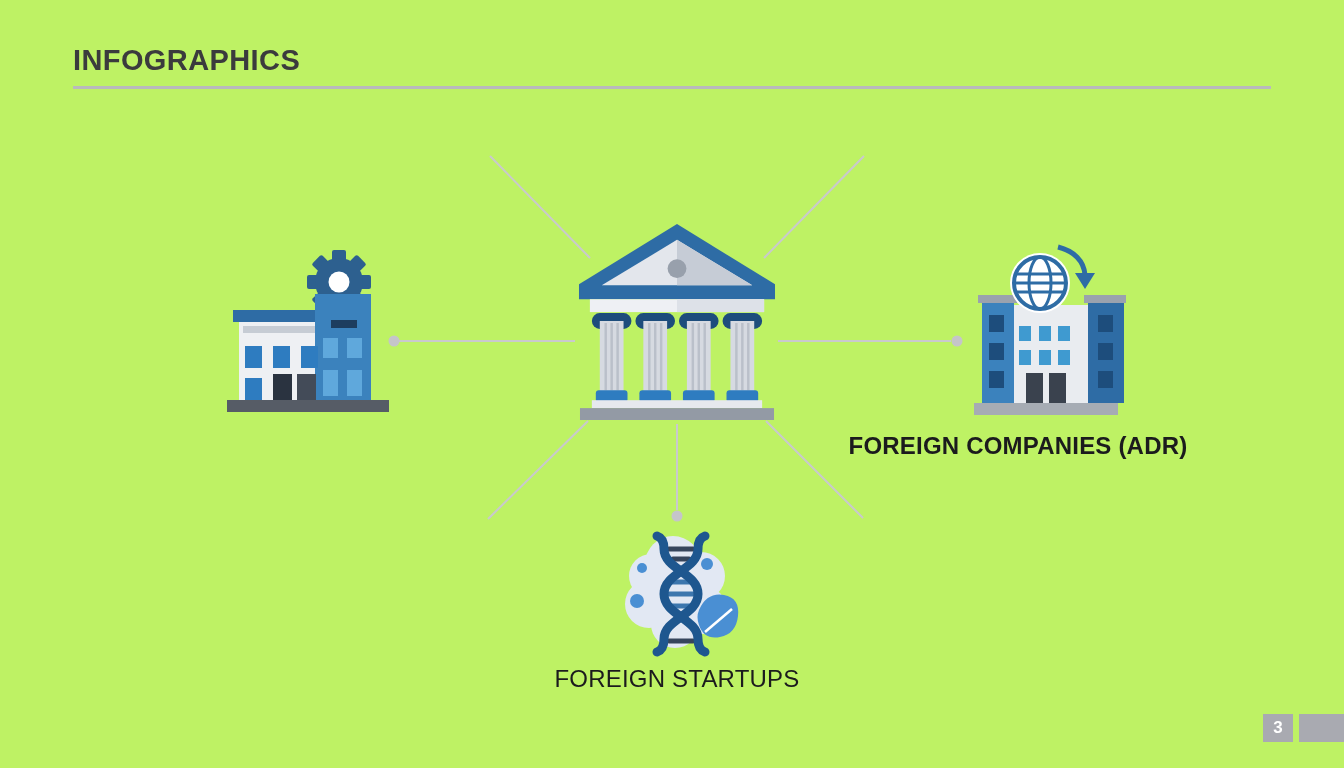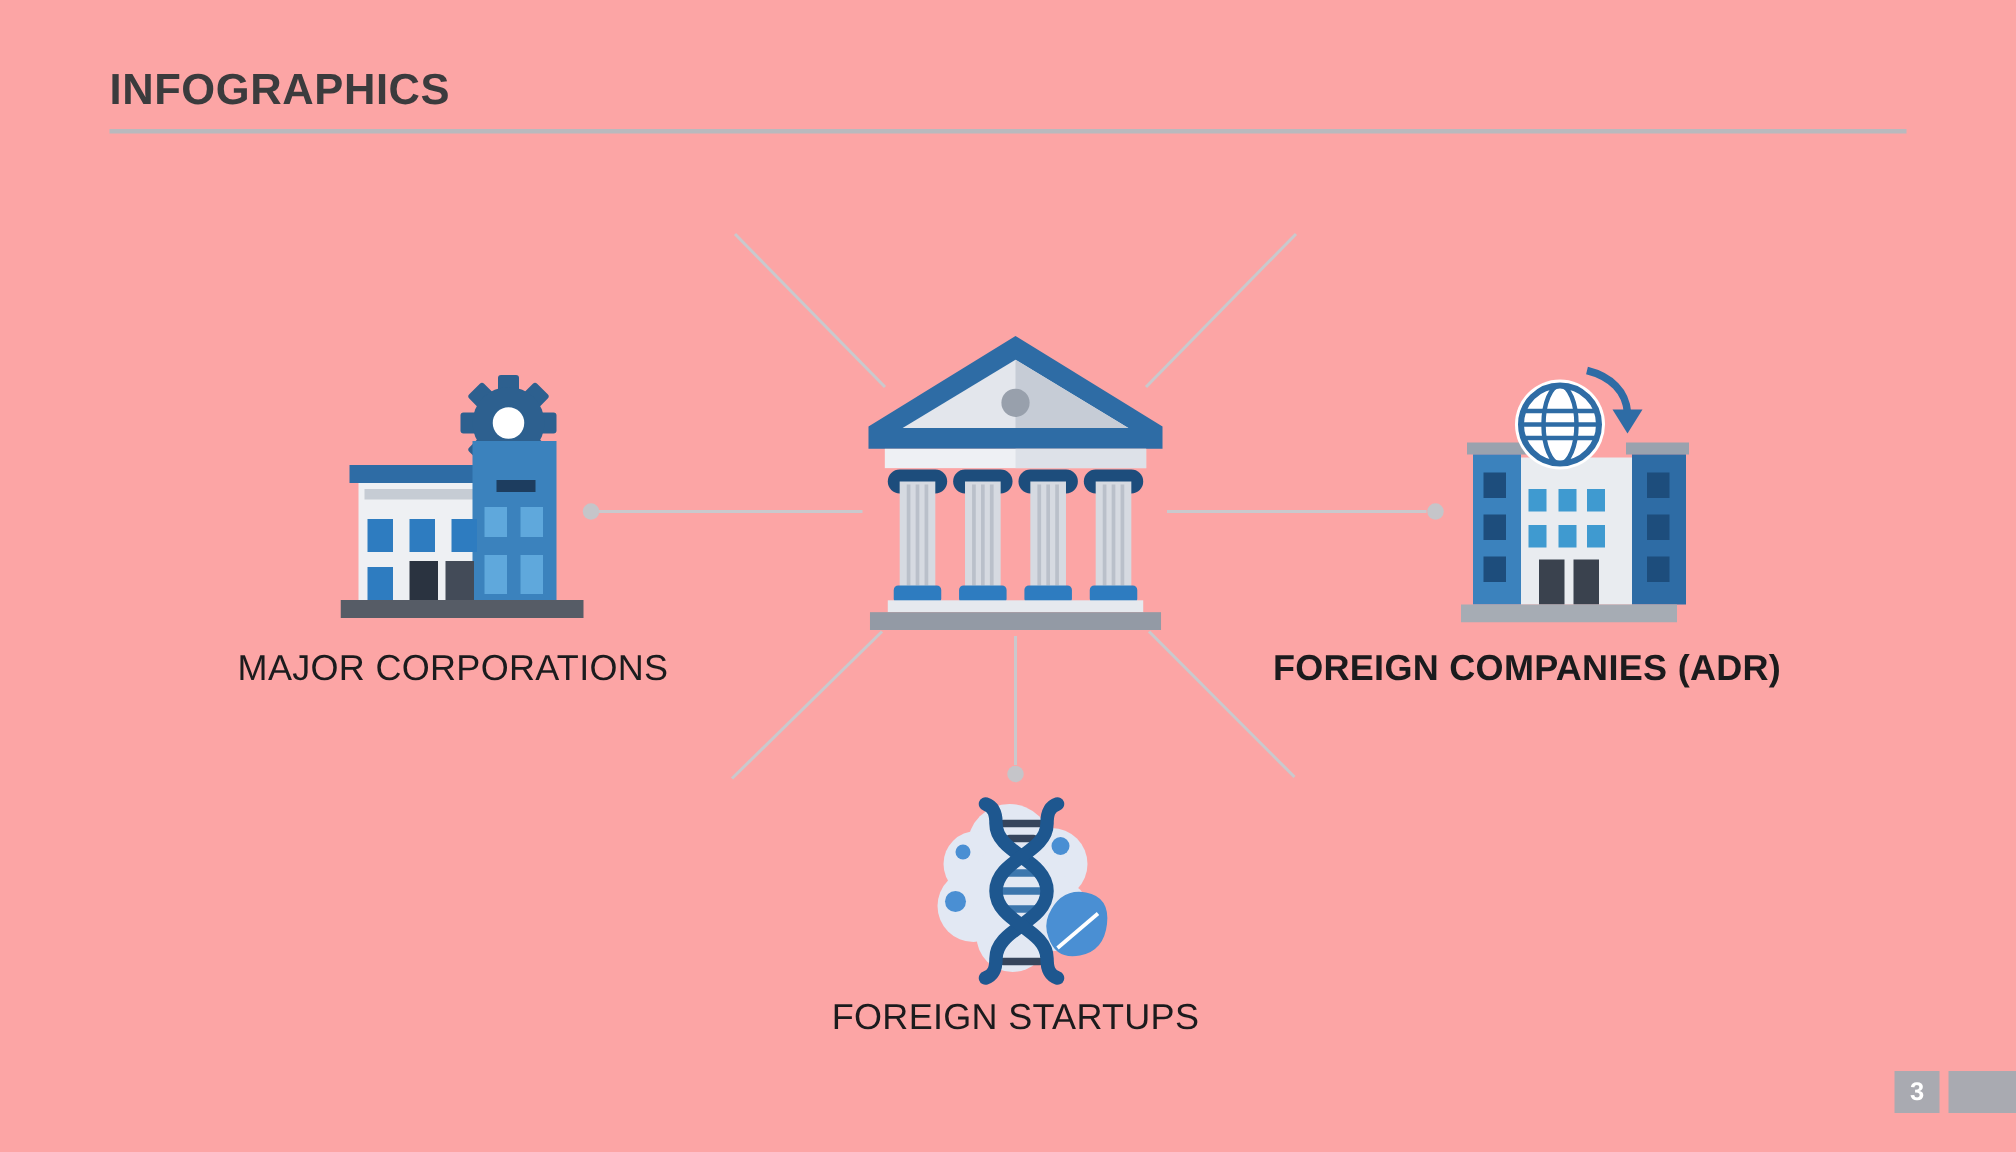--- a/index.html
+++ b/index.html
@@ -1,18 +1,18 @@
 <!DOCTYPE html>
 <html><head>
 <meta charset="utf-8">
 <style>
   html,body { margin:0; padding:0; background:#ffffff; }
   .slide {
     position:relative; width:1344px; height:768px;
-    background:#fca5a5; overflow:hidden;
+    background:#bef264; overflow:hidden;
     font-family:"Liberation Sans", sans-serif;
   }
   .title {
     position:absolute; left:73px; top:45px;
     font-size:29px; font-weight:700; letter-spacing:0.4px;
     color:#3b3b3d; line-height:1.1; white-space:nowrap;
   }
   .title-rule {
     position:absolute; left:73px; top:86px; width:1198px; height:3px;
     background:#b9b9bd;
@@ -233,20 +233,19 @@
         <line x1="58" y1="82" x2="82" y2="82"></line>
       </g>
     </g>
 
     <g fill="none" stroke="#1e578f" stroke-width="9" stroke-linecap="round">
       <path d="M46,12 C52,14 53,19 53,25 C53,45 87,49 87,70 C87,91 53,95 53,115 C53,121 52,126 46,128"></path>
       <path d="M94,12 C88,14 87,19 87,25 C87,45 53,49 53,70 C53,91 87,95 87,115 C87,121 88,126 94,128"></path>
     </g>
   </svg>
 
-  <div class="node-label label-left">MAJOR CORPORATIONS</div>
   <div class="node-label label-right">FOREIGN COMPANIES (ADR)</div>
   <div class="node-label label-bottom">FOREIGN STARTUPS</div>
 
   <div class="page-num">3</div>
   <div class="page-bar"></div>
 
 </div>
 
 </body></html>

